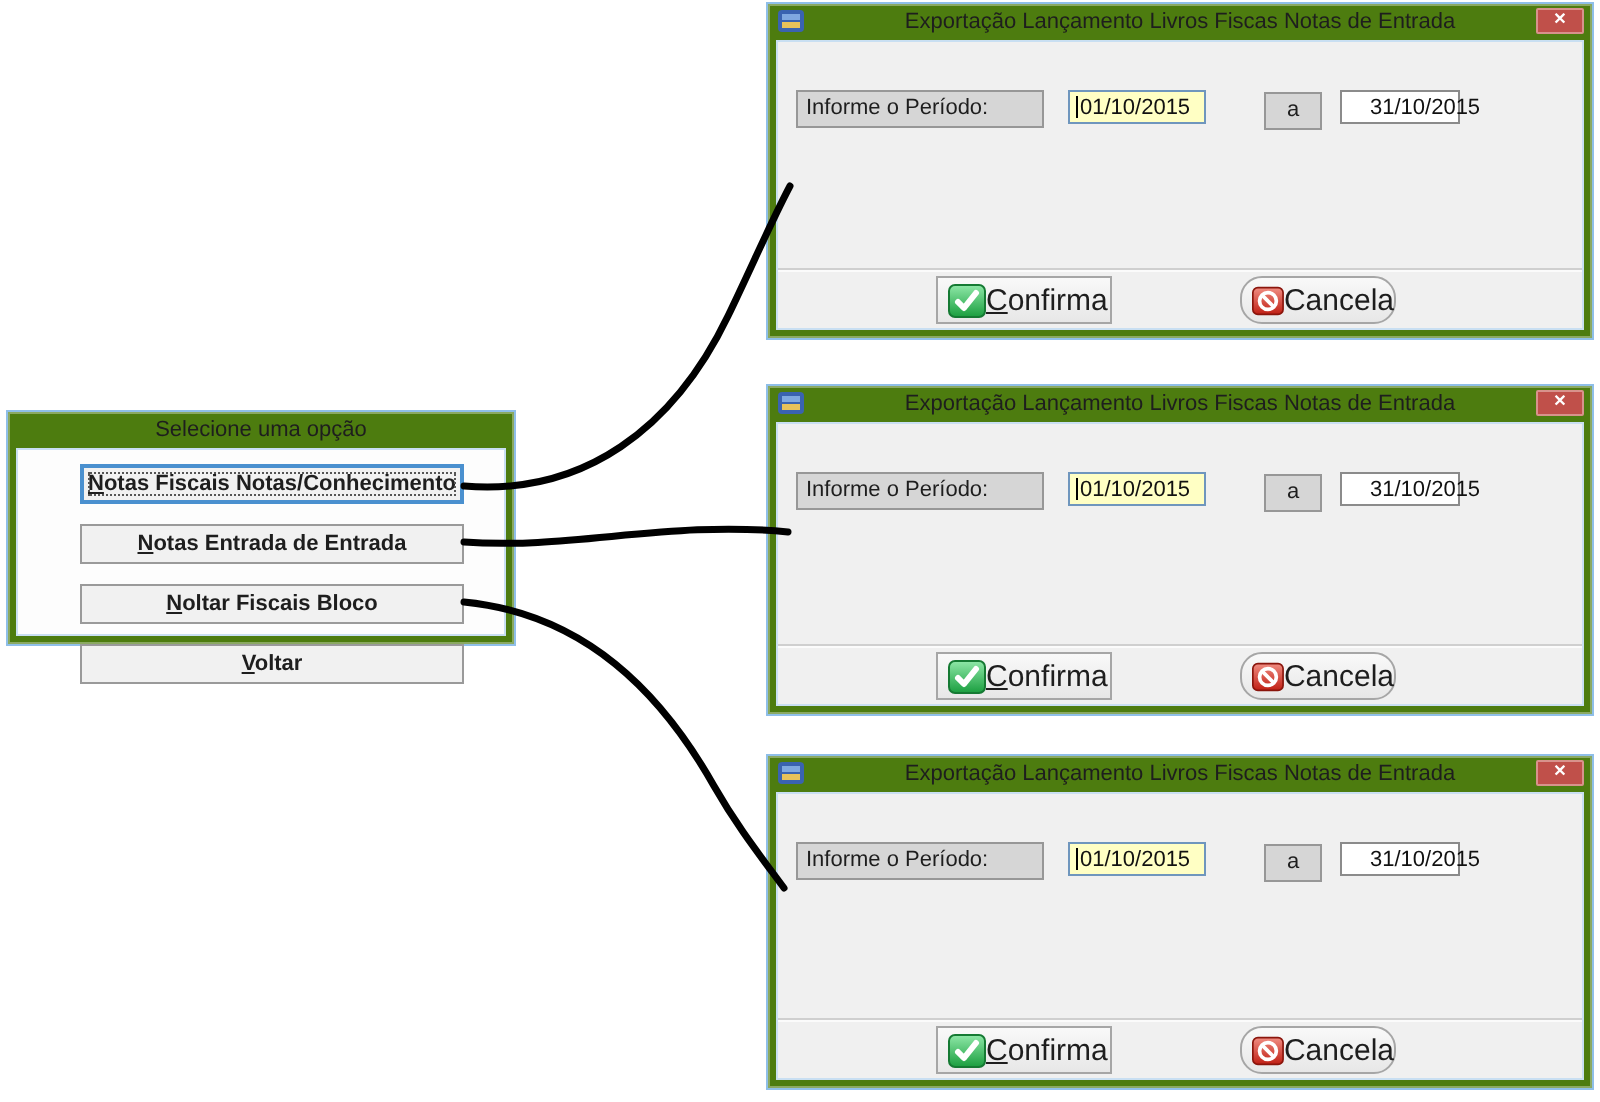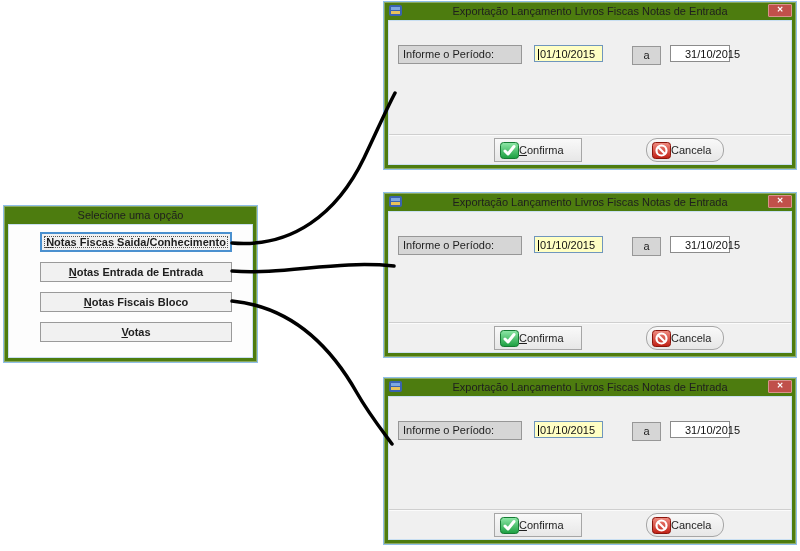--- a/index.html
+++ b/index.html
@@ -95,24 +95,23 @@
   .cmd-btn {
     position: absolute;
     top: 3px;
     height: 24px;
     background: linear-gradient(#f9f9f9, #e7e7e7);
     border: 1px solid #a6a6a6;
     display: flex;
     align-items: center;
     gap: 0;
     padding-left: 5px;
-    font-size: 11px;
+    font-size: 15px;
     color: #1e1e1e;
     cursor: pointer;
-    margin-left: 26px;
   }
   .btn-confirm { left: 79px;  width: 88px; }
   .btn-cancel  { left: 231px; width: 78px; border-radius: 11px; }
   .mn { text-decoration: underline; }
 
   
   .opt-body { background: #fdfdfd; }
   .opt-btn {
     position: absolute;
     left: 31px;
@@ -155,36 +154,36 @@
       <stop offset="0" stop-color="#8fe8a8"></stop>
         <stop offset="1" stop-color="#1a9e3f"></stop>
     </linearGradient>
     <linearGradient id="gRed" x1="0" y1="0" x2="0" y2="1">
       <stop offset="0" stop-color="#f08d82"></stop>
         <stop offset="1" stop-color="#c01f14"></stop>
     </linearGradient>
   </defs>
 </svg>
 
-<div class="win" style="left:3px; top:205px; width:255px; height:158px;">
+<div class="win" style="left:3px; top:205px; width:255px; height:118px;">
   <div class="titlebar">
     <span class="title">Selecione uma opção</span>
   </div>
   <div class="winbody opt-body">
     <button class="opt-btn ob-0 focused">
-        <span><span class="mn">N</span><span>otas Fiscas Saida/Conhecimento</span></span>
+        <span><span class="mn">N</span><span>otas Fiscais Notas/Conhecimento</span></span>
       </button>
     <button class="opt-btn ob-1">
         <span><span class="mn">N</span><span>otas Entrada de Entrada</span></span>
       </button>
     <button class="opt-btn ob-2">
-        <span><span class="mn">N</span><span>otas Fiscais Bloco</span></span>
+        <span><span class="mn">N</span><span>oltar Fiscais Bloco</span></span>
       </button>
     <button class="opt-btn ob-3">
-        <span><span class="mn">V</span><span>otas</span></span>
+        <span><span class="mn">V</span><span>oltar</span></span>
       </button>
   </div>
 </div>
 
 <div class="win export-win" style="left:383px; top:1px; width:414px; height:169px;">
   <div class="titlebar">
     <svg class="app-ico" width="13" height="11" viewBox="0 0 13 11">
         <rect x="0" y="0" width="13" height="11" rx="2" fill="#3a63b0"></rect>
         <rect x="2" y="6" width="9" height="3" fill="#e8c25a"></rect>
         <rect x="2" y="2" width="9" height="3" fill="#7fa8e0"></rect>

